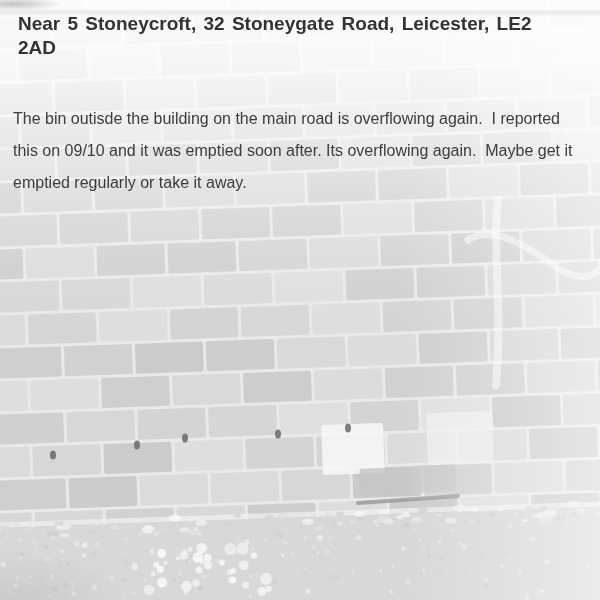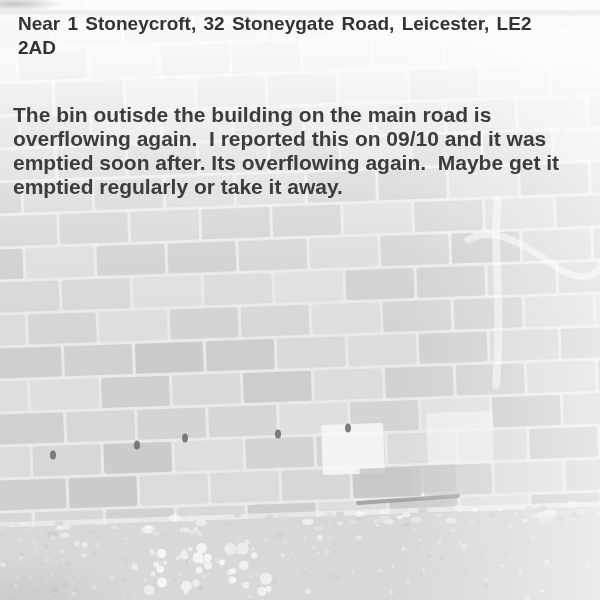--- a/index.html
+++ b/index.html
@@ -28,21 +28,21 @@
     position:absolute;left:0;top:0;width:600px;height:600px;
   }
   .address{
     margin:12px 40px 0 18px;
     font-size:19px;line-height:24px;font-weight:bold;
     color:#333;
     word-spacing:2px;
   }
   .description{
     margin:43px 20px 0 13px;
-    font-size:21px;line-height:24px;font-weight:bold;
+    font-size:16px;line-height:32px;font-weight:normal;
     color:#3c3c3c;
     white-space:pre-wrap;
   }
 </style>
 </head>
 <body>
 
 <div class="stage">
 
   <svg id="photo-svg" class="photo-svg" viewBox="0 0 600 600">
@@ -635,17 +635,17 @@
       <circle cx="254.07703048273783" cy="555.4029941593311" r="3.1386619811591983" fill="rgb(249,249,249)" opacity="0.8"></circle>
       <circle cx="233.73142009309095" cy="579.9307212978279" r="2.632622719105623" fill="rgb(249,249,249)" opacity="0.8"></circle>
       <circle cx="160.39759041760004" cy="569.2254543403282" r="3.6414055831923173" fill="rgb(253,253,253)" opacity="0.8"></circle>
       <circle cx="265.9993780339134" cy="578.6939239644882" r="5.9926185626502235" fill="rgb(244,244,244)" opacity="0.8"></circle>
       <circle cx="201.6989422224923" cy="548.2921905518939" r="5.359165297522752" fill="rgb(249,249,249)" opacity="0.8"></circle>
     </svg>
 
   <div class="wash"></div>
 
   <div class="overlay-text">
-    <div class="address" style="color: rgb(51, 51, 51);">Near 1 Stoneycroft, 32 Stoneygate Road, Leicester, LE2 2AD</div>
+    <div class="address" style="color: rgb(51, 51, 51);">Near 5 Stoneycroft, 32 Stoneygate Road, Leicester, LE2 2AD</div>
     <div class="description" style="color: rgb(60, 60, 60);">The bin outisde the building on the main road is overflowing again.  I reported this on 09/10 and it was emptied soon after. Its overflowing again.  Maybe get it emptied regularly or take it away.</div>
   </div>
 
 </div>
 
 </body></html>

